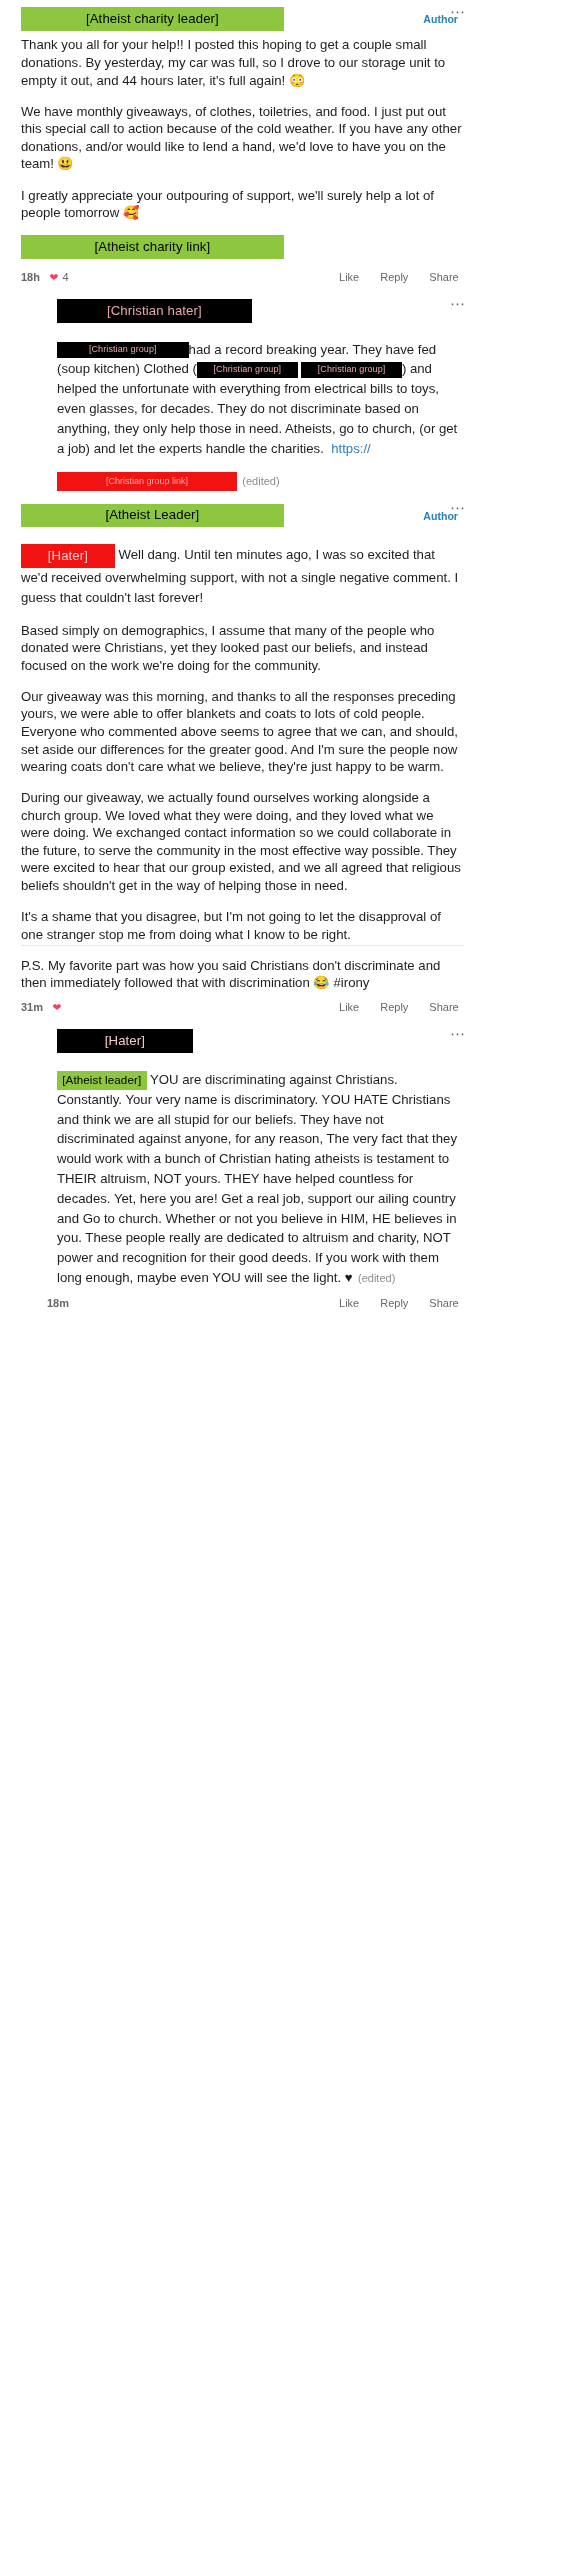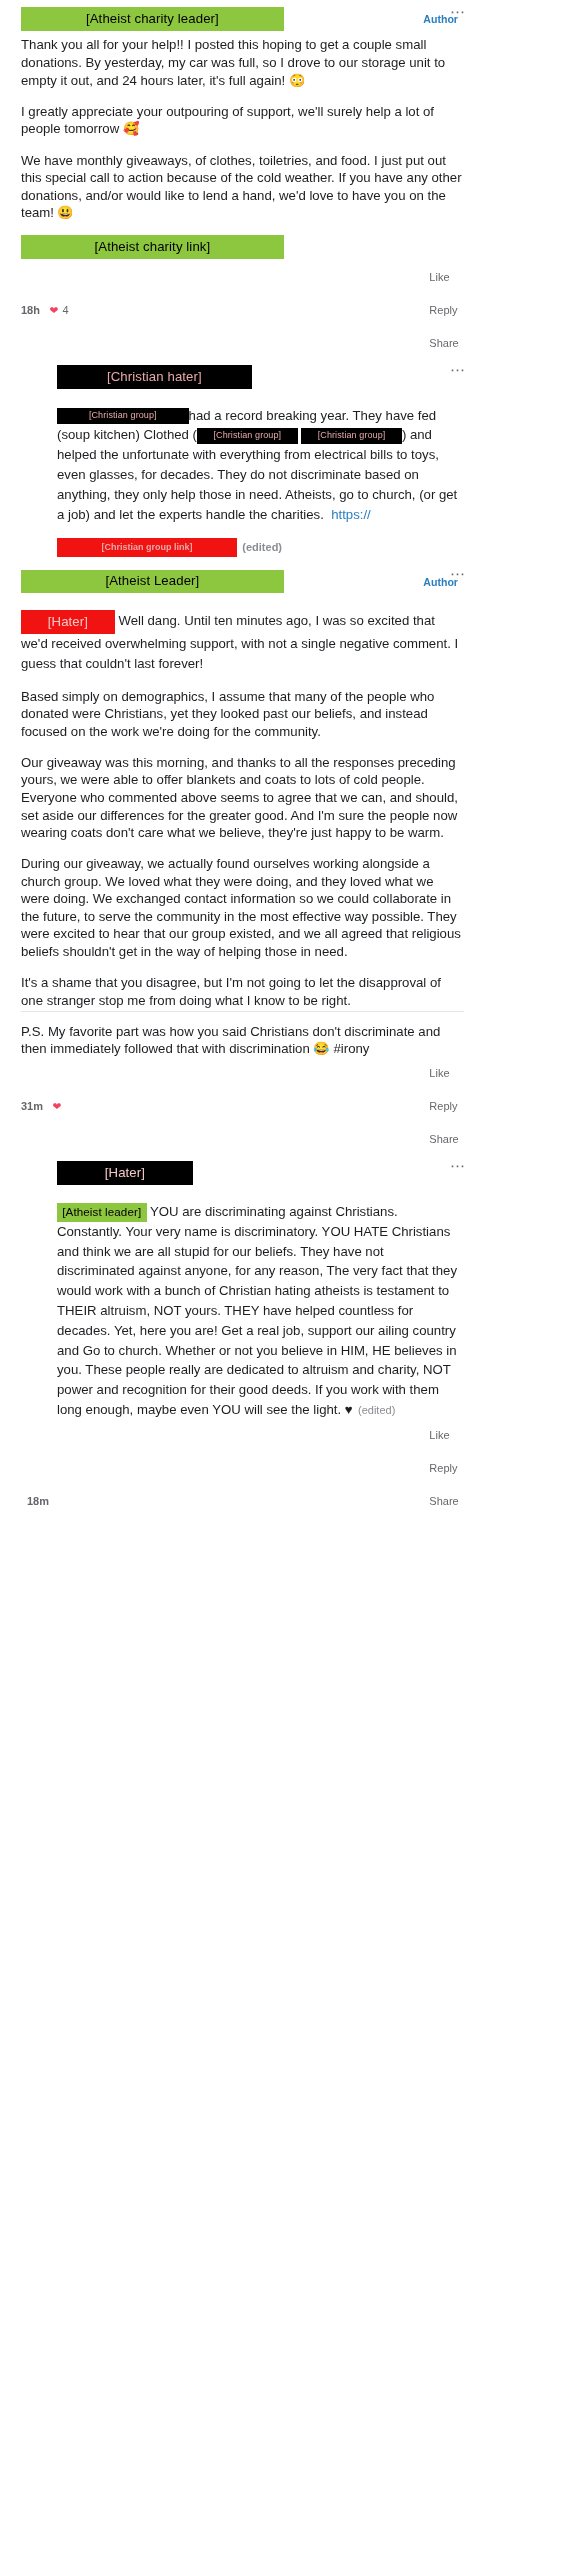--- a/index.html
+++ b/index.html
@@ -91,34 +91,33 @@
   }
   .body-text:last-child { margin-bottom: 0; }
 
   .meta-row {
     display: flex;
     align-items: center;
     font-size: 11px;
     color: #65676b;
     padding: 7.4px 21px 8.5px 21px;
   }
-  .comment.indent .meta-row { padding-left: 27px; align-items: flex-end; }
+  .comment.indent .meta-row { padding-left: 47px; align-items: flex-end; }
   .meta-time { margin-right: 9.5px; font-weight: bold; }
   .heart {
     color: #f3425f;
     font-size: 10.6px;
     margin-right: 4.2px;
   }
   .like-count { color: #65676b; font-size: 11px; }
   .meta-actions {
     margin-left: auto;
     display: flex;
     gap: 21px;
     padding-right: 5.3px;
-    flex-direction: column;
   }
   .meta-actions span { color: #65676b; font-size: 11px; }
 
   .edited {
     color: #8a8d91;
     font-size: 11px;
     margin-left: 5.3px;
   }
   .link {
     color: #2a7fbf;
@@ -155,23 +154,23 @@
 <div class="page">
 
   <div class="comment">
     <div class="comment-inner">
       <div class="name-row">
         <span class="chip green" style="width:248px;">[Atheist charity leader]</span>
         <span class="author-badge">Author</span>
         <span class="dots" style="top:4.2px;">⋯</span>
       </div>
 
-      <p class="body-text">Thank you all for your help!! I posted this hoping to get a couple small donations. By yesterday, my car was full, so I drove to our storage unit to empty it out, and 24 hours later, it's full again! 😳</p>
+      <p class="body-text">Thank you all for your help!! I posted this hoping to get a couple small donations. By yesterday, my car was full, so I drove to our storage unit to empty it out, and 44 hours later, it's full again! 😳</p>
+      <p class="body-text">We have monthly giveaways, of clothes, toiletries, and food. I just put out this special call to action because of the cold weather. If you have any other donations, and/or would like to lend a hand, we'd love to have you on the team! 😃</p>
       <p class="body-text">I greatly appreciate your outpouring of support, we'll surely help a lot of people tomorrow 🥰</p>
-      <p class="body-text">We have monthly giveaways, of clothes, toiletries, and food. I just put out this special call to action because of the cold weather. If you have any other donations, and/or would like to lend a hand, we'd love to have you on the team! 😃</p>
 
       <div style="margin:0 0 2.1px 0;">
         <span class="chip green" style="width:248px;">[Atheist charity link]</span>
       </div>
     </div>
 
     <div class="meta-row">
       <span class="meta-time">18h</span>
       <span class="heart">❤</span>
       <span class="like-count">4</span>
@@ -187,21 +186,21 @@
     <div class="comment-inner">
       <div class="name-row">
         <span class="chip red" style="width:180px; text-align:center;">[Christian hater]</span>
         <span class="dots" style="top:4.2px;">⋯</span>
       </div>
 
       <div class="inline-wrap body-text">
         <span class="chip red small" style="width:121px; text-align:center;">[Christian group]</span><span>had a record breaking year.  They have fed (soup kitchen) Clothed (</span><span class="chip red small" style="width:90px; text-align:center;">[Christian group]</span>&nbsp;<span class="chip red small" style="width:90px; text-align:center;">[Christian group]</span><span>) and helped the unfortunate with everything from electrical bills to toys, even glasses,  for decades.  They do not discriminate based on anything, they only help those in need.  Atheists, go to church, (or get a job) and let the experts handle the charities.</span>&nbsp;&nbsp;<span class="link">https://</span>
       </div>
 
-      <div style="margin:0 0 3.2px 0; display:flex; align-items:center;font-weight:bold;">
+      <div style="margin:0 0 3.2px 0; display:flex; align-items:center;">
         <span class="redbar-full">[Christian group link]</span>
         <span class="edited">(edited)</span>
       </div>
     </div>
   </div>
 
   <div class="comment">
     <div class="comment-inner">
       <div class="name-row">
         <span class="chip green" style="width:248px;">[Atheist Leader]</span>

